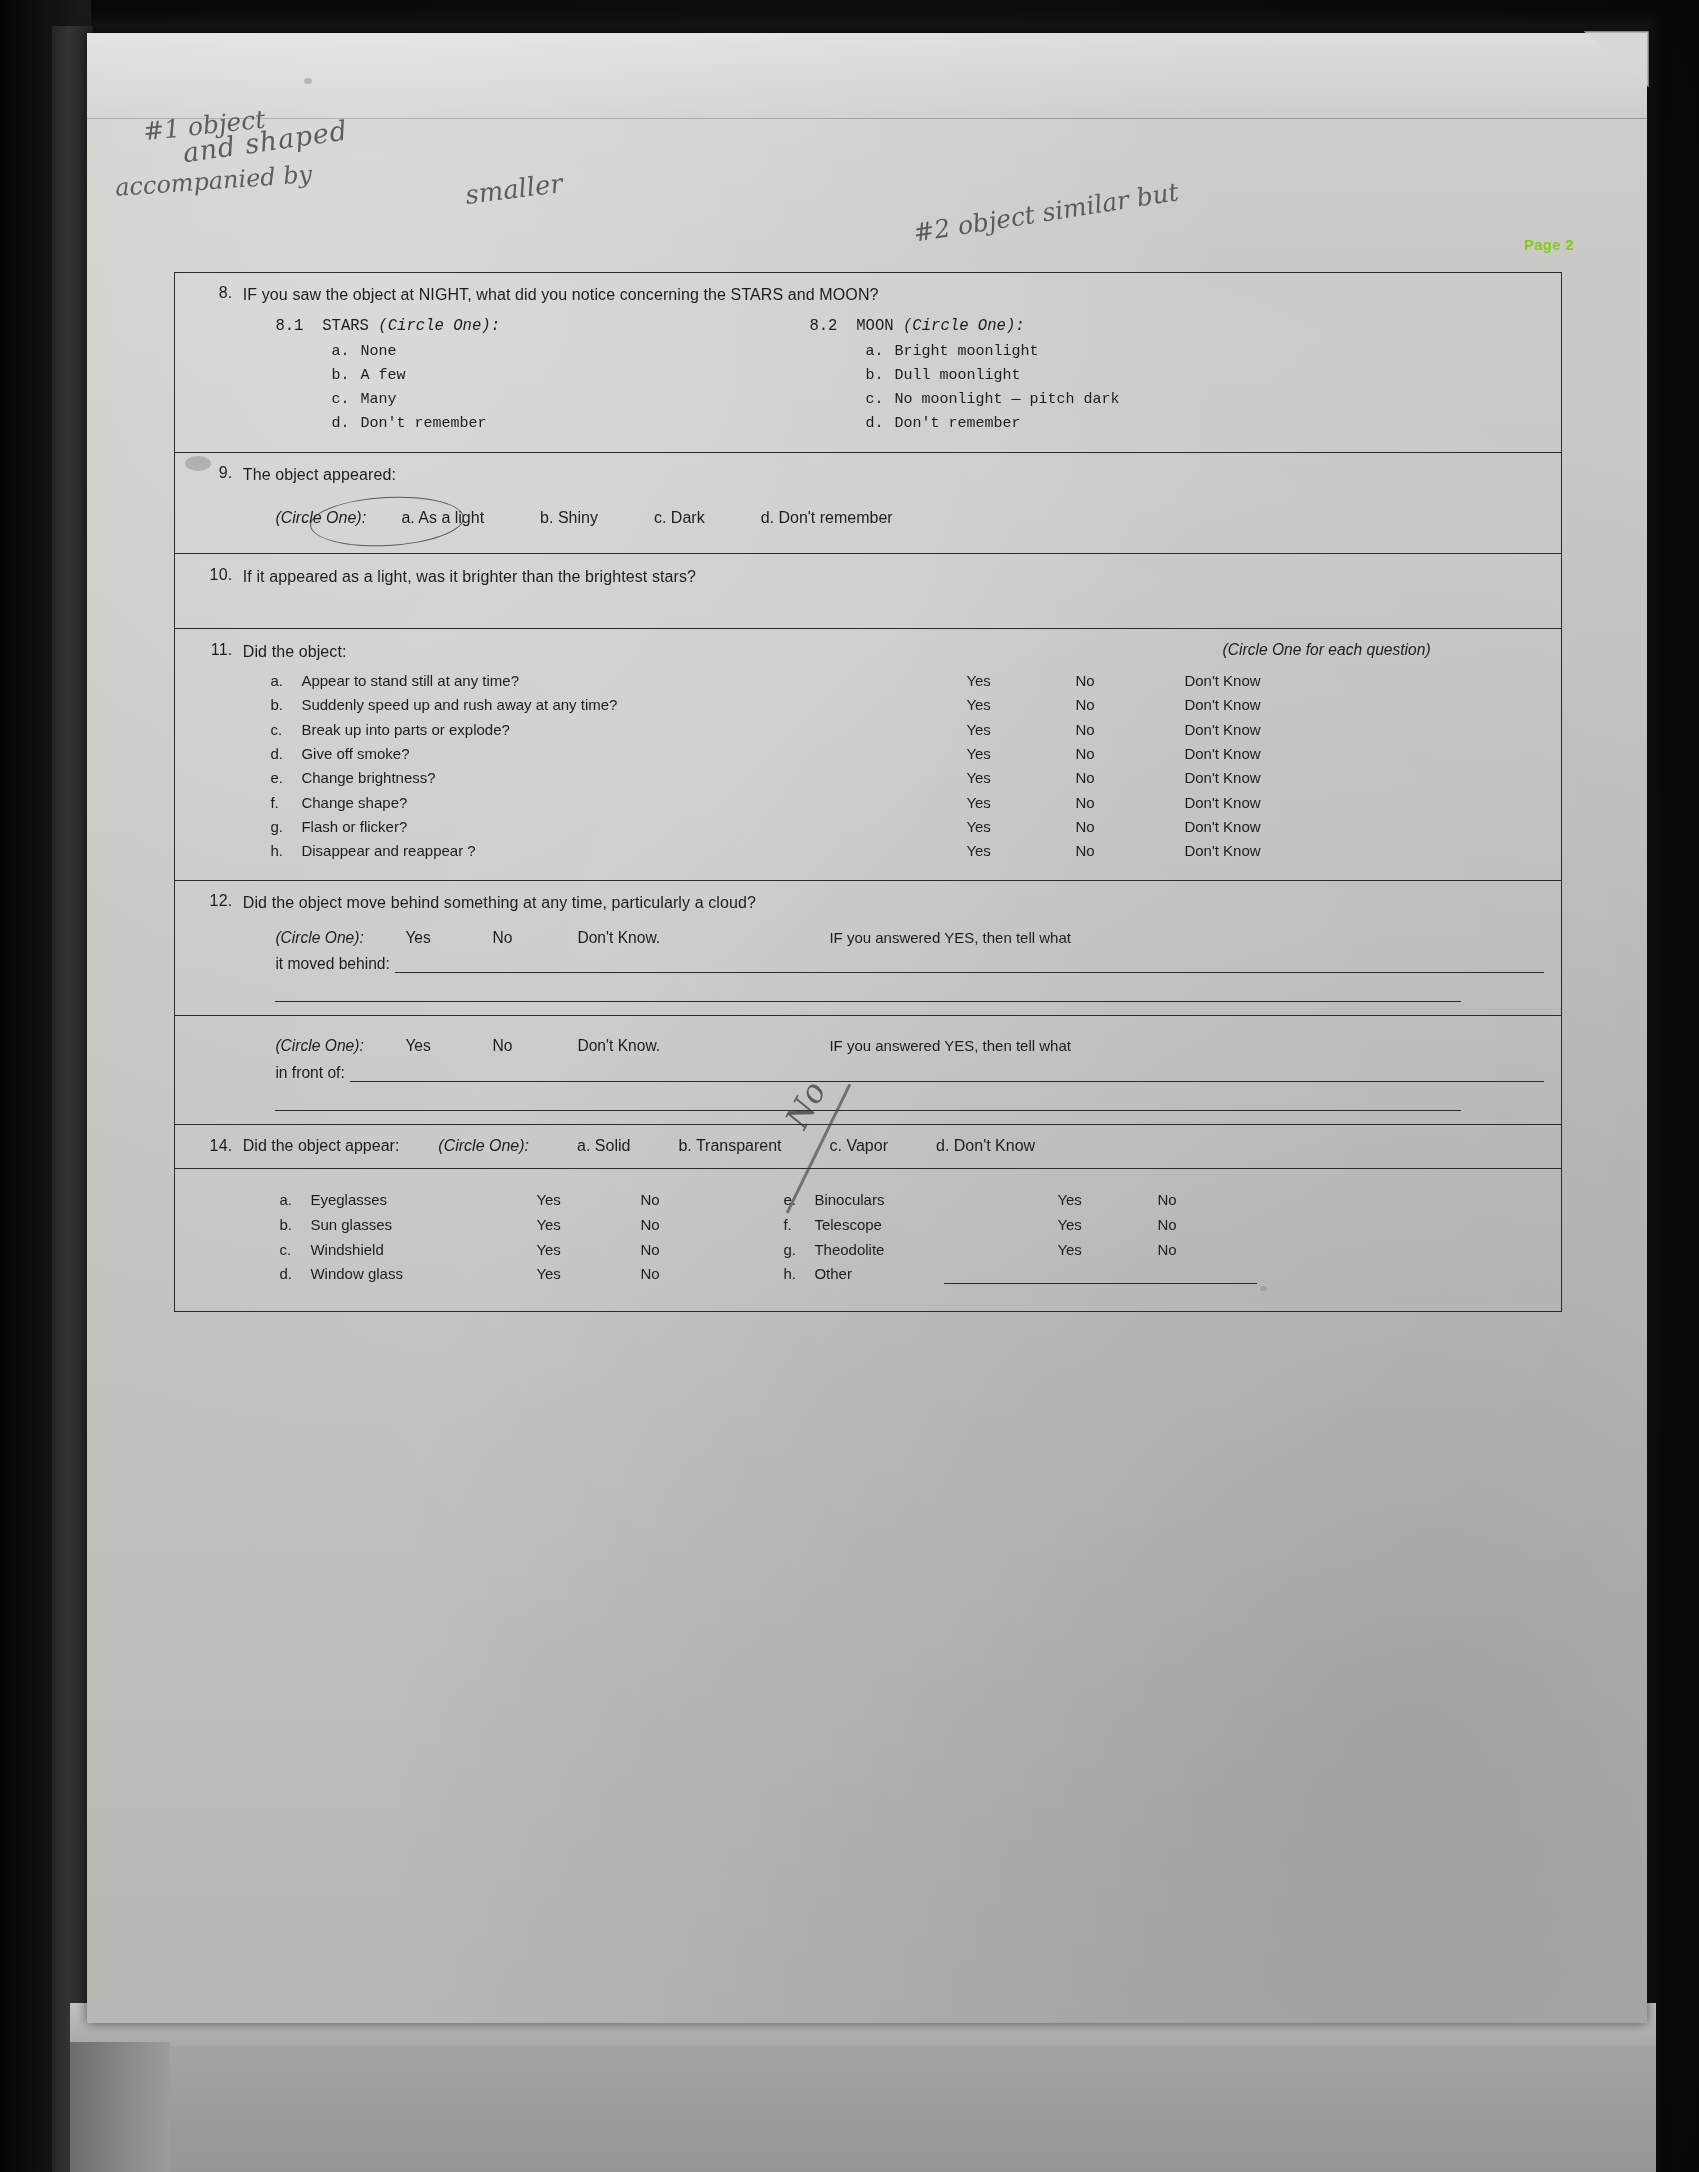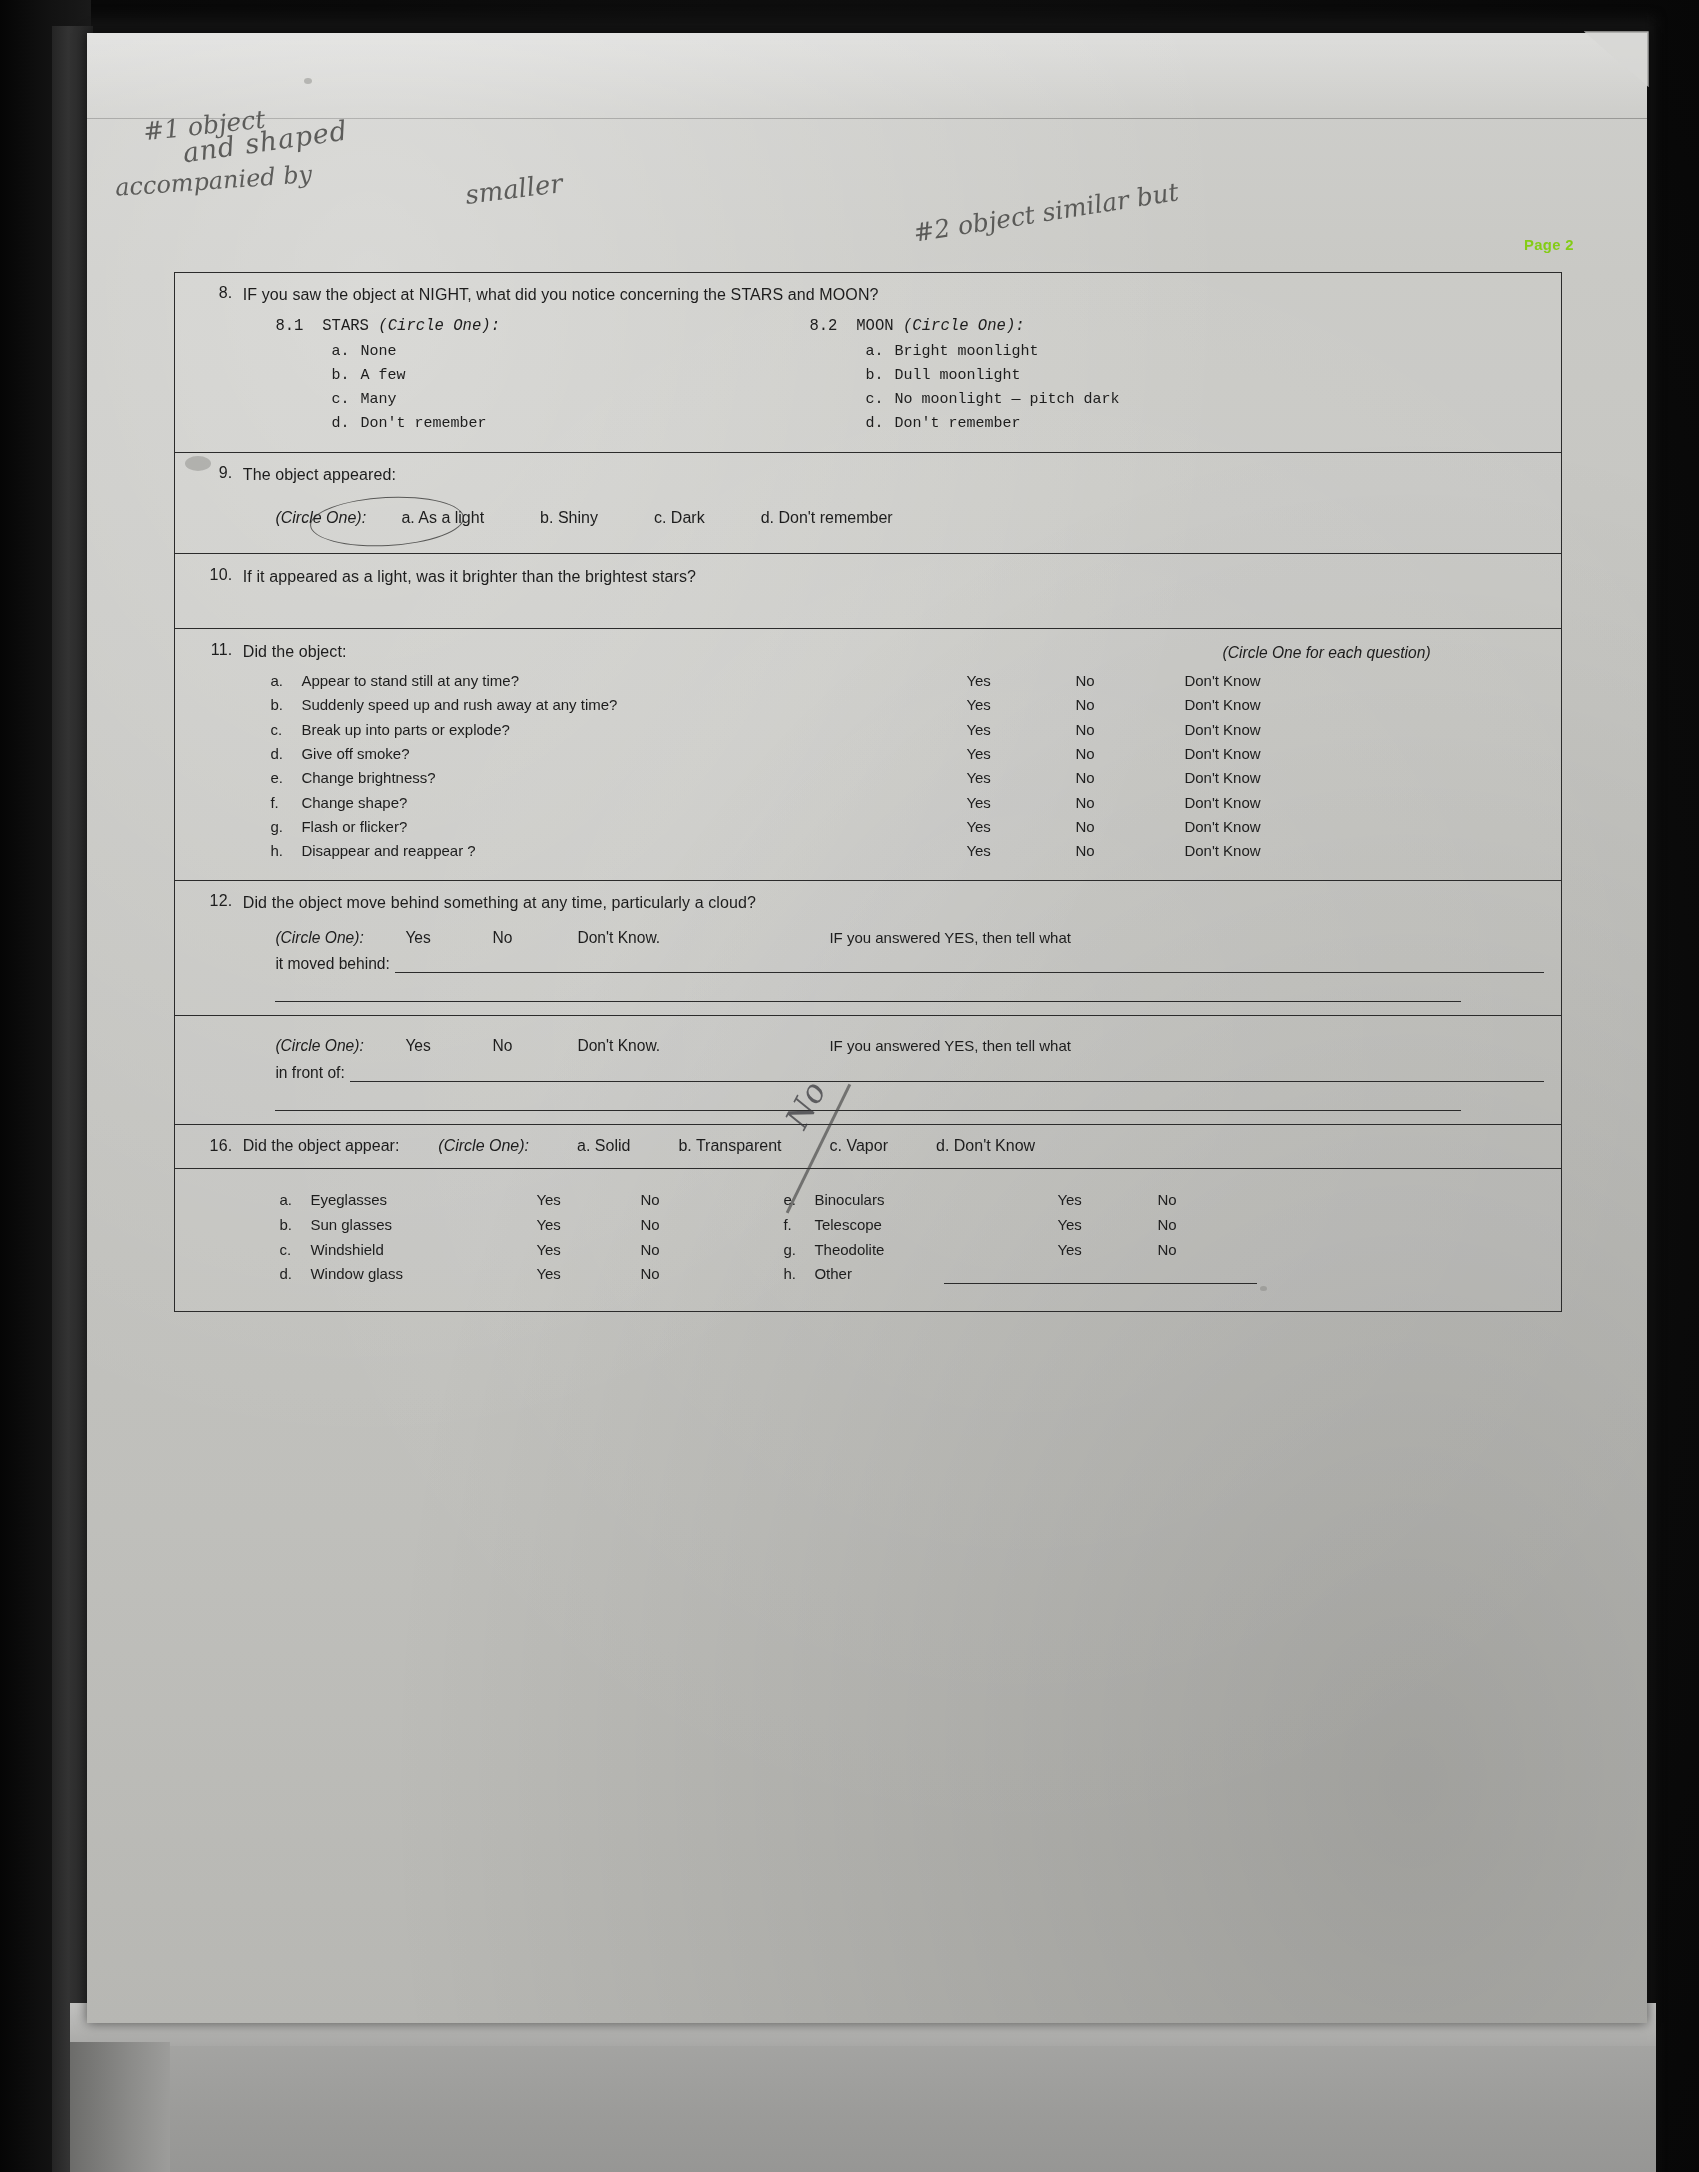--- a/index.html
+++ b/index.html
@@ -189,21 +189,21 @@
     position: absolute;
     left: 118px; top: -12px;
     width: 152px; height: 47px;
     border: 1.7px solid #3a3a38;
     border-radius: 50%;
     transform: rotate(-3deg);
     opacity: .8;
   }
 
   
-  .q11-head { display: flex; justify-content: space-between; align-items: flex-end; }
+  .q11-head { display: flex; justify-content: space-between; align-items: flex-start; }
   .q11-note { font-size: 15.6px; font-style: italic; color:#1d1d1d; padding-right: 113px; }
   .q11-table { margin-top: 9.6px; }
   .q11-row {
     display: flex;
     align-items: baseline;
     font-size: 15px;
     color: #1d1d1d;
     margin-bottom: 7.4px;
   }
   .q11-row .lab { width: 31px; flex: none; padding-left: 78px; }
@@ -493,21 +493,21 @@
     </div>
     <div class="fill-row">
       <span>in front of:</span>
       <span class="rule"></span>
     </div>
     <div class="rule-full"></div>
   </div>
 
   <div class="qblock">
     <div class="q14-row">
-      <span class="qnum">16.</span>
+      <span class="qnum">14.</span>
       <span>Did the object appear:</span>
       <span class="sp1">(Circle One):</span>
       <span class="it">
         <span>a.</span>
         <span>Solid</span>
       </span>
       <span class="it">
         <span>b.</span>
         <span>Transparent</span>
       </span>

